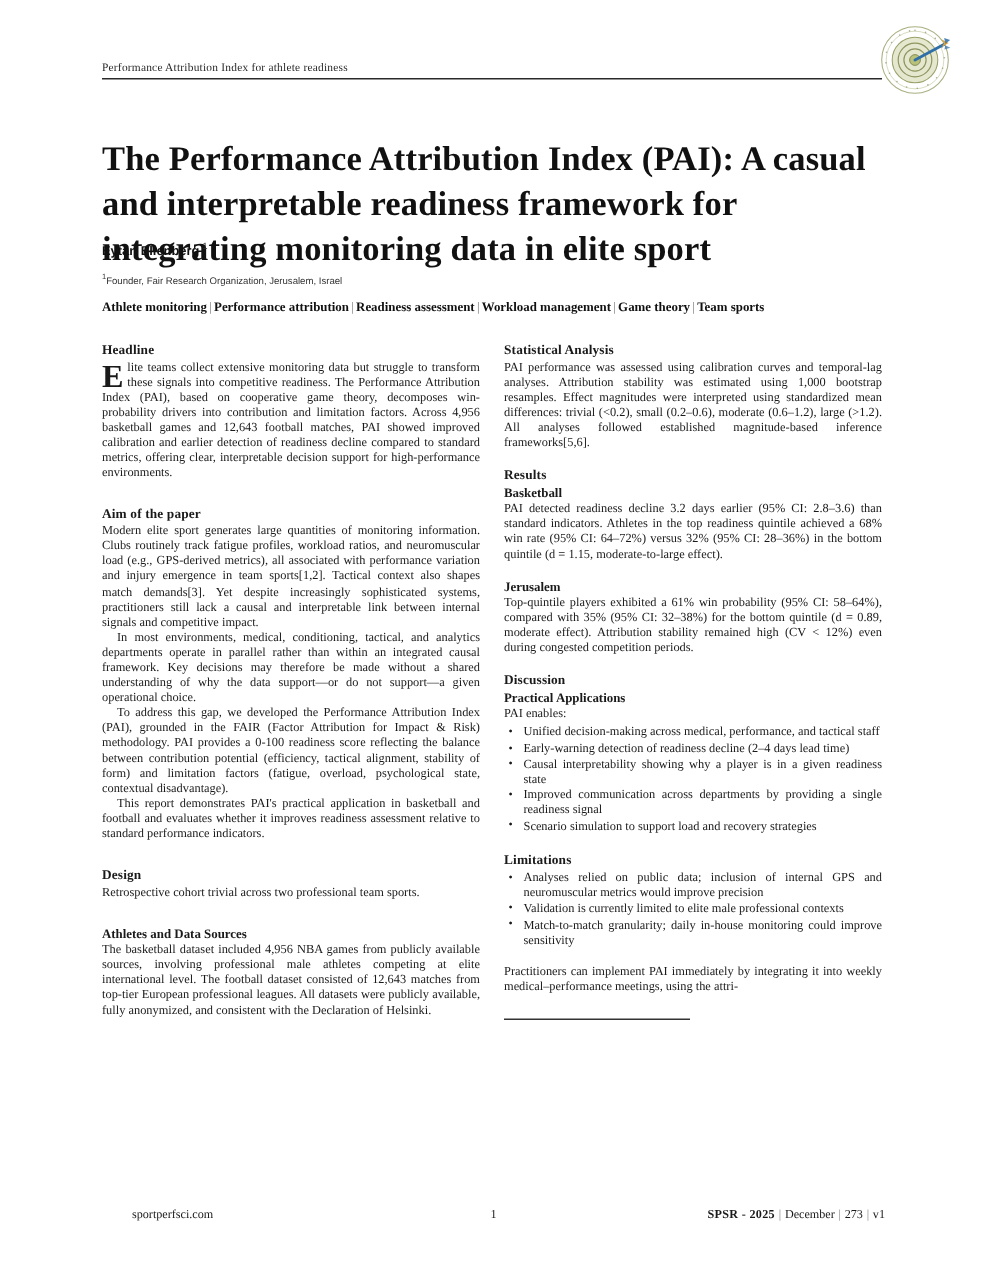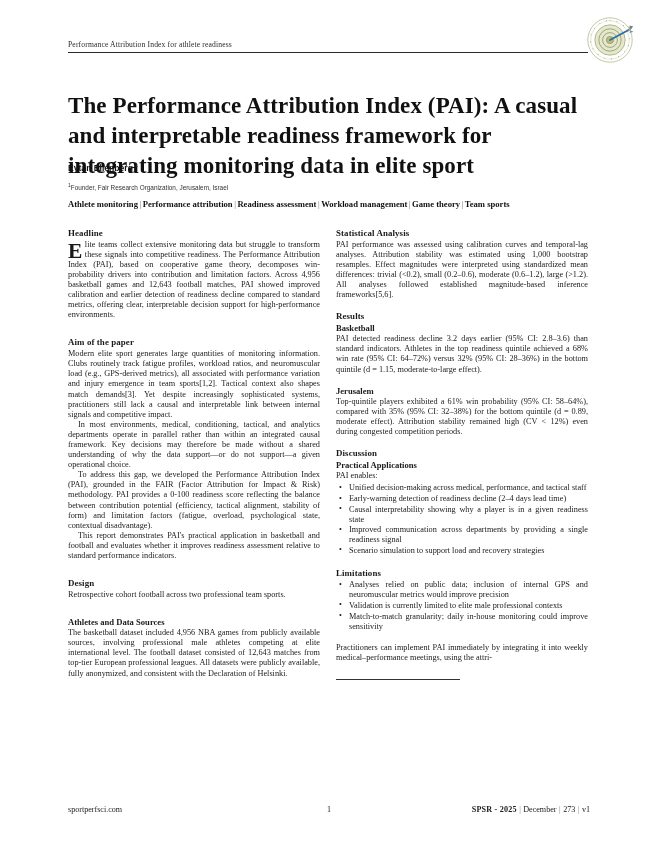--- a/index.html
+++ b/index.html
@@ -189,20 +189,21 @@
     left: 68px;
     top: 805px;
     width: 522px;
     font-size: 8.1px;
     color: #1a1a1a;
   }
   .footer-inner {
     display: flex;
     align-items: baseline;
     justify-content: center;
+    margin-left: 20px;
   }
   .footer-left { flex: 0 0 auto; }
   .footer-center {
     position: absolute;
     left: 0; right: 0;
     text-align: center;
   }
   .footer-right { flex: 0 0 auto; margin-left: auto; white-space: nowrap; }
   .footer-right .jrnl { font-weight: bold; letter-spacing: 0.2px; }
   .footer-right .sep { color: #888; padding: 0 2.5px; }
@@ -275,21 +276,21 @@
 
     <h2 class="sec">Aim of the paper</h2>
     <p class="body">Modern elite sport generates large quantities of monitoring information. Clubs routinely track fatigue profiles, workload ratios, and neuromuscular load (e.g., GPS-derived metrics), all associated with performance variation and injury emergence in team sports[1,2]. Tactical context also shapes match demands[3]. Yet despite increasingly sophisticated systems, practitioners still lack a causal and interpretable link between internal signals and competitive impact.</p>
     <p class="body">In most environments, medical, conditioning, tactical, and analytics departments operate in parallel rather than within an integrated causal framework. Key decisions may therefore be made without a shared understanding of why the data support—or do not support—a given operational choice.</p>
     <p class="body">To address this gap, we developed the Performance Attribution Index (PAI), grounded in the FAIR (Factor Attribution for Impact &amp; Risk) methodology. PAI provides a 0-100 readiness score reflecting the balance between contribution potential (efficiency, tactical alignment, stability of form) and limitation factors (fatigue, overload, psychological state, contextual disadvantage).</p>
     <p class="body">This report demonstrates PAI's practical application in basketball and football and evaluates whether it improves readiness assessment relative to standard performance indicators.</p>
 
     <div class="gap-lg"></div>
 
     <h2 class="sec">Design</h2>
-    <p class="body">Retrospective cohort football across two professional team sports.</p>
+    <p class="body">Retrospective cohort trivial across two professional team sports.</p>
 
     <div class="gap-lg"></div>
 
     <h3 class="sub">Athletes and Data Sources</h3>
     <p class="body">The basketball dataset included 4,956 NBA games from publicly available sources, involving professional male athletes competing at elite international level. The football dataset consisted of 12,643 matches from top-tier European professional leagues. All datasets were publicly available, fully anonymized, and consistent with the Declaration of Helsinki.</p>
 
   </div>
 
   <div class="col col-right">
 

